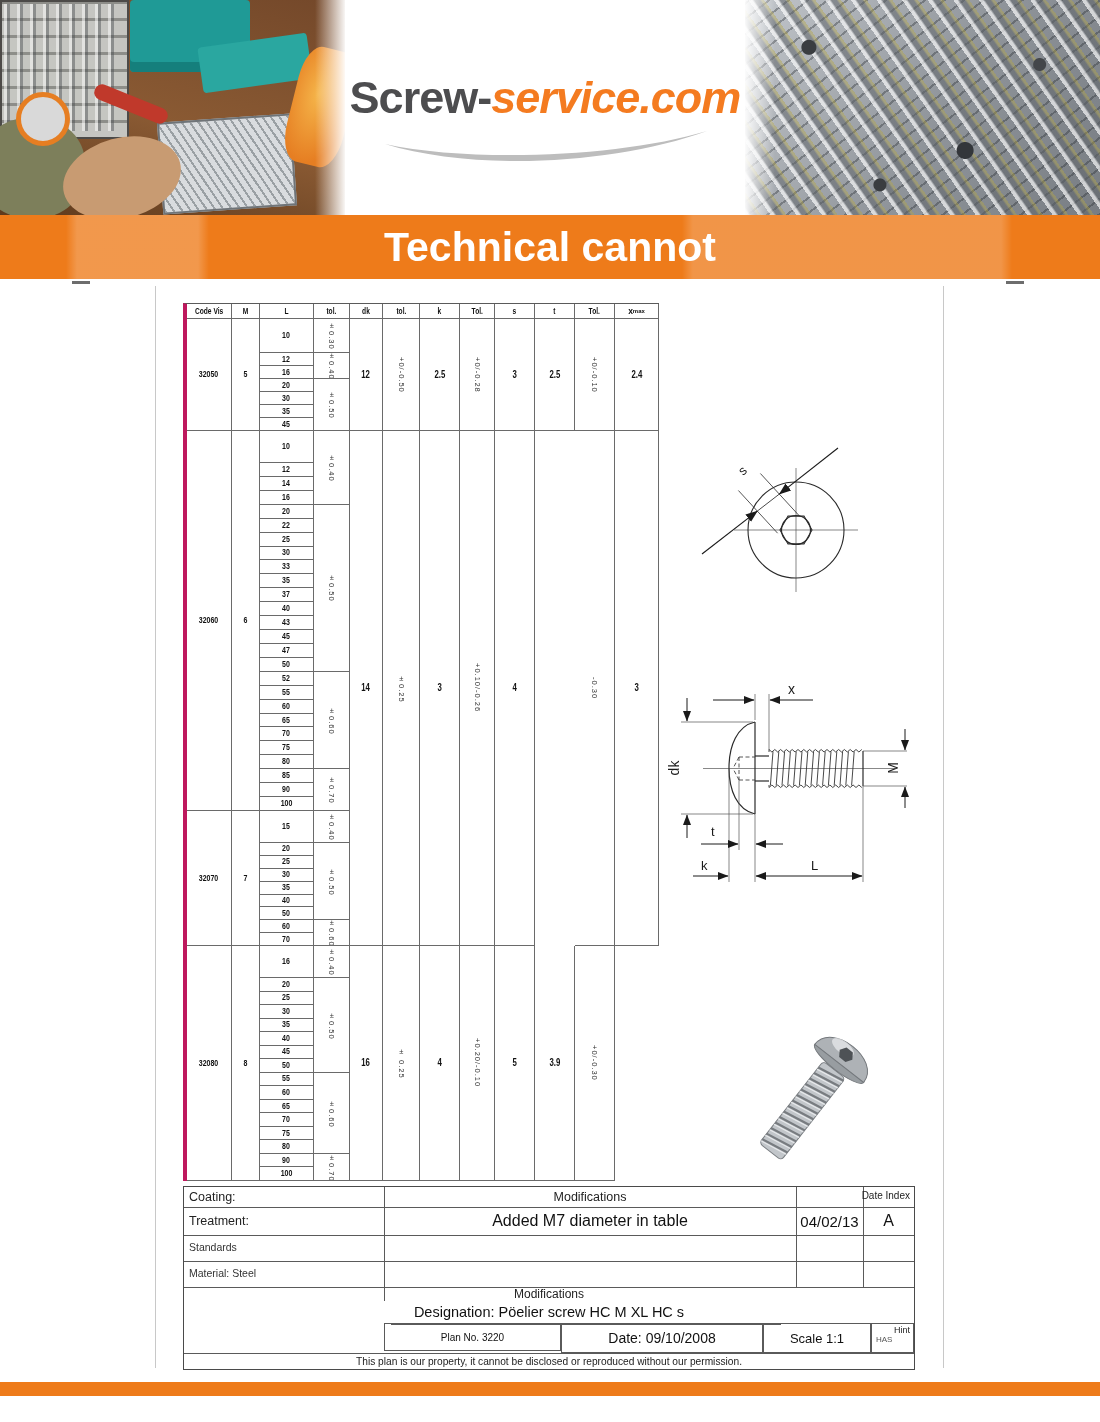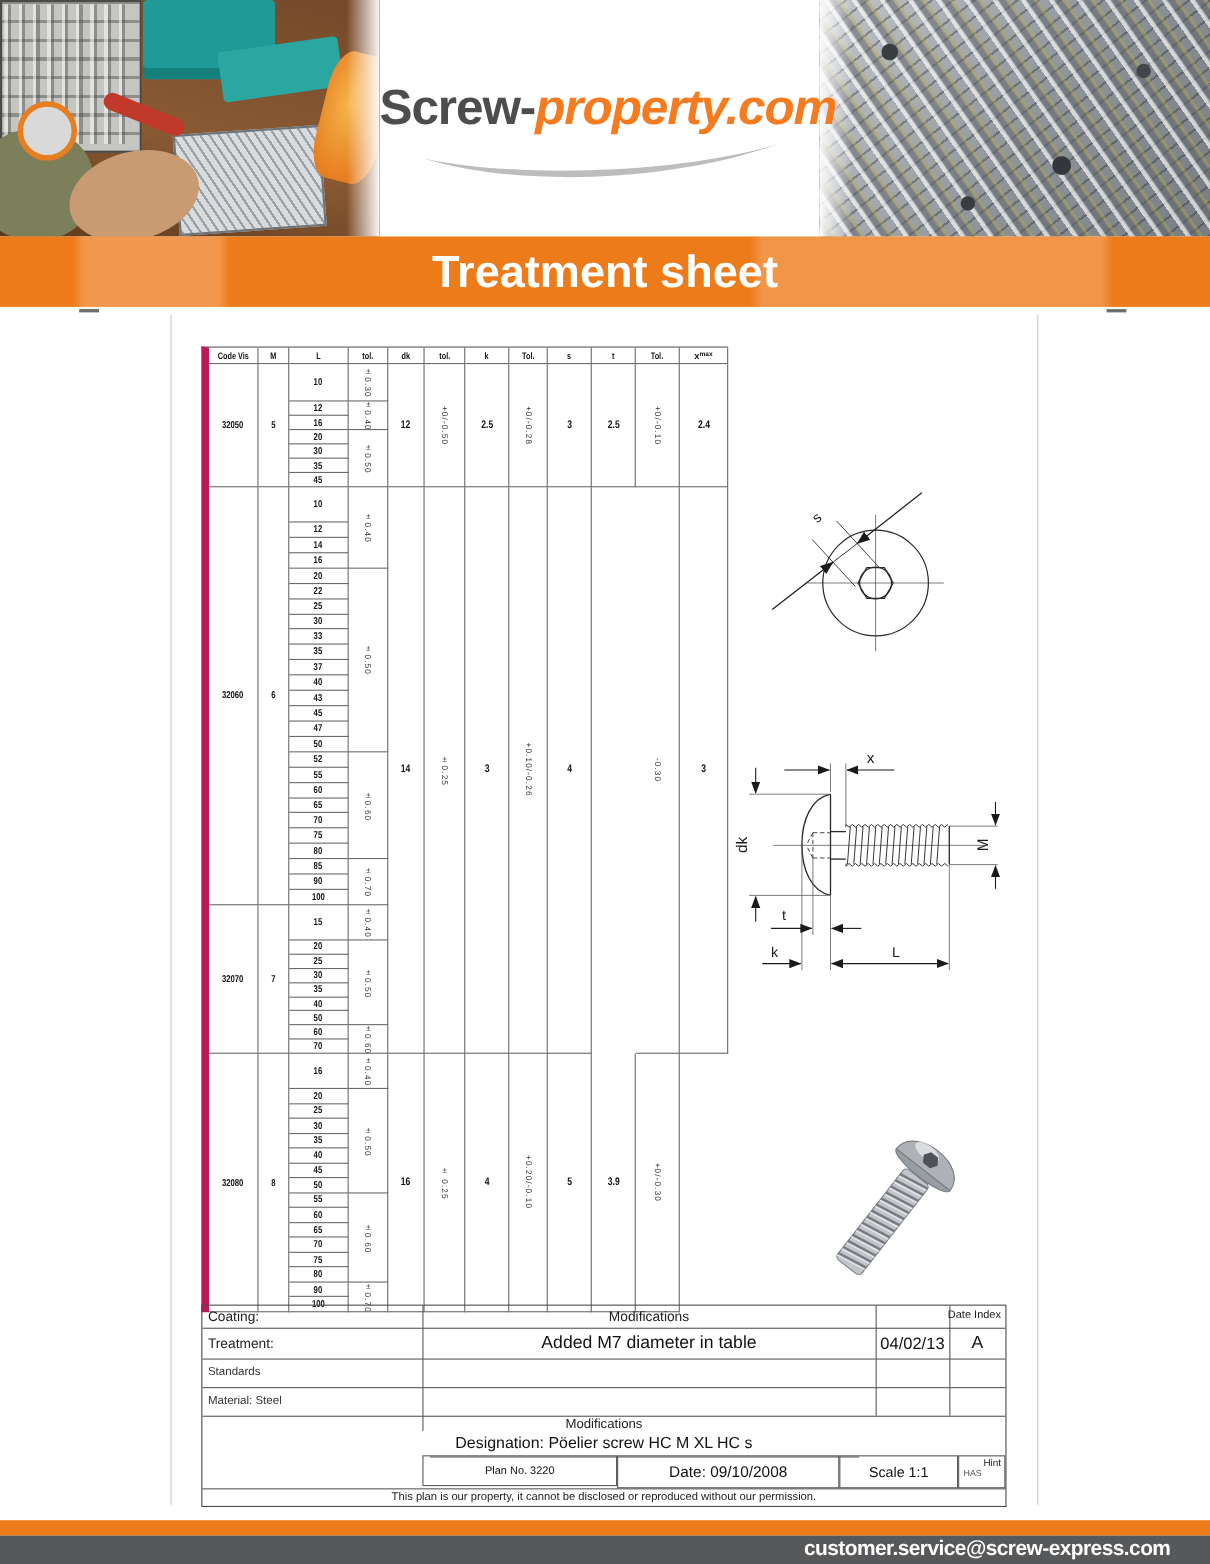--- a/index.html
+++ b/index.html
@@ -27,22 +27,22 @@
   .banner{position:absolute;left:0;top:215px;width:1100px;height:64px;background:#ee7b1a;}
   .bannerShade{position:absolute;inset:0;background:linear-gradient(90deg,
       rgba(255,255,255,0) 0 6%, rgba(255,255,255,.22) 7% 18%, rgba(255,255,255,0) 19% 62%,
       rgba(255,255,255,.20) 63% 91%, rgba(255,255,255,0) 92%);}
   .bannerTitle{position:relative;width:100%;text-align:center;line-height:64px;font-size:41px;
       font-weight:bold;color:#fff;letter-spacing:0px;}
   
   .frameV{position:absolute;top:286px;width:1px;height:1082px;background:#c8c8c8;}
   .tick{position:absolute;height:3px;width:18px;background:#6d6d6d;top:281px;}
   
-  #spec-table{position:absolute;left:183px;top:315px;width:472px;height:877px;
-      border-left:7px solid #be185d;border-top:1px solid #5a5a5a;box-sizing:content-box;}
+  #spec-table{position:absolute;left:183px;top:303px;width:472px;height:877px;
+      border-left:4px solid #be185d;border-top:1px solid #5a5a5a;box-sizing:content-box;}
   .cell{position:absolute;box-sizing:border-box;display:flex;align-items:center;justify-content:center;
       border-right:1px solid #6a6a6a;border-bottom:1px solid #6a6a6a;line-height:1;overflow:hidden;color:#111;}
   .th{font-weight:bold;font-size:8.5px;}
   .num{font-weight:bold;font-size:9px;}
   .dimnum{font-weight:bold;font-size:10px;}
   .vtext{writing-mode:vertical-rl;font-size:7.5px;color:#333;letter-spacing:1px;white-space:nowrap;}
   .sq{display:inline-block;transform:scaleX(.78);transform-origin:center;white-space:nowrap;}
   sub.mx{font-size:6px;}
   
   #info-table{position:absolute;left:183px;top:1186px;width:730px;height:182px;border:1px solid #4a4a4a;box-sizing:content-box;}
@@ -77,30 +77,30 @@
     <div class="abs" style="left:292px;top:48px;width:58px;height:118px;background:radial-gradient(ellipse at 40% 40%,#f5b54a,#e67e22 70%);border-radius:30%;transform:rotate(14deg);"></div>
     <div class="fadeL"></div>
   </div>
 
   <div class="photo photoR">
     <div class="fadeR"></div>
   </div>
 
   <div class="logoWrap">
     <div class="logoText">
-      <span class="logo1">Screw-</span><span class="logo2">property.com</span>
+      <span class="logo1">Screw-</span><span class="logo2">service.com</span>
     </div>
     <svg width="330" height="45" viewBox="0 0 330 45" style="position:absolute;left:36px;top:126px;">
       <path d="M4,18 C95,46 235,38 326,5 C240,31 92,37 4,18 Z" fill="#bdbdbd"></path>
     </svg>
   </div>
 
   <div class="banner">
     <div class="bannerShade"></div>
-    <div class="bannerTitle">Treatment sheet</div>
+    <div class="bannerTitle">Technical cannot</div>
   </div>
 
   <div class="tick" style="left:72px;"></div>
   <div class="tick" style="left:1006px;"></div>
   <div class="frameV" style="left:155px;"></div>
   <div class="frameV" style="left:943px;"></div>
 
   <div id="spec-table">
       <div class="cell th" style="left: 0px; top: 0px; width: 45px; height: 15px;">
         <span class="sq">Code Vis</span>
@@ -560,17 +560,14 @@
     <div class="it ctr bordered" style="left:579px;top:136px;width:108px;height:30px;font-size:13px;">Scale 1:1</div>
     <div class="it bordered" style="left:687px;top:136px;width:43px;height:30px;">
       <div style="font-size:9px;text-align:right;padding:1px 3px 0 0;color:#222;">Hint</div>
       <div style="font-size:8px;text-align:left;padding-left:4px;color:#555;">HAS</div>
     </div>
 
     <div class="it ctr" style="left:0;top:166px;width:730px;height:16px;border-top:1px solid #5a5a5a;font-size:10.2px;color:#222;">This plan is our property, it cannot be disclosed or reproduced without our permission.</div>
   </div>
 
   <div class="orangeStrip"></div>
-  <div class="footerBar">
-    <div class="footerTxt">customer.service@screw-express.com</div>
-  </div>
 
 </div>
 
 </body></html>

